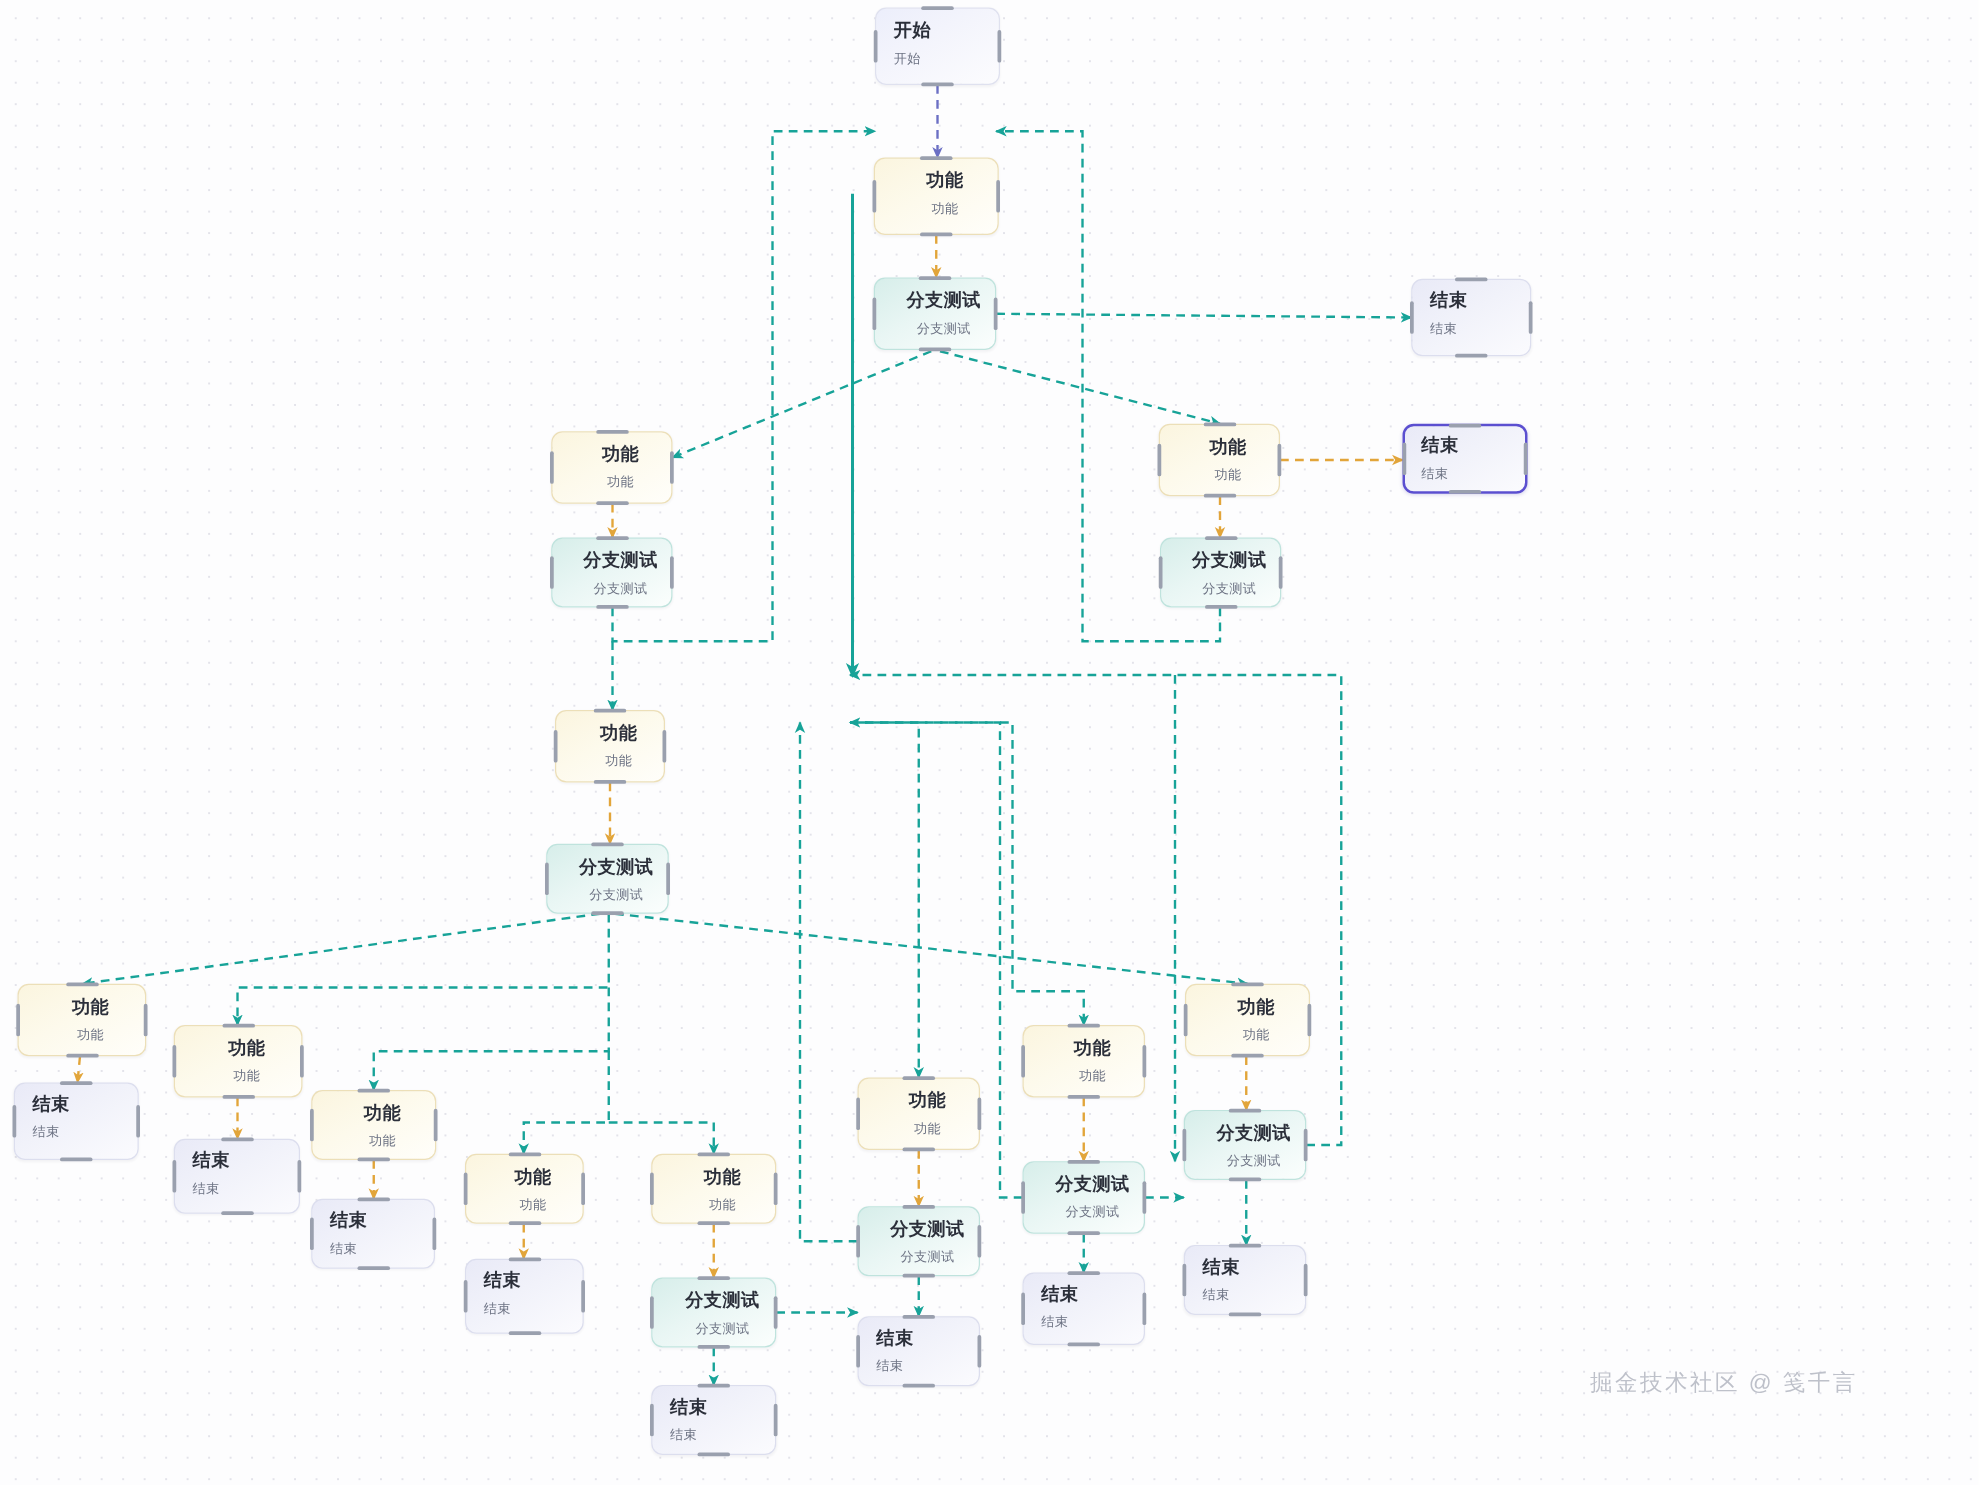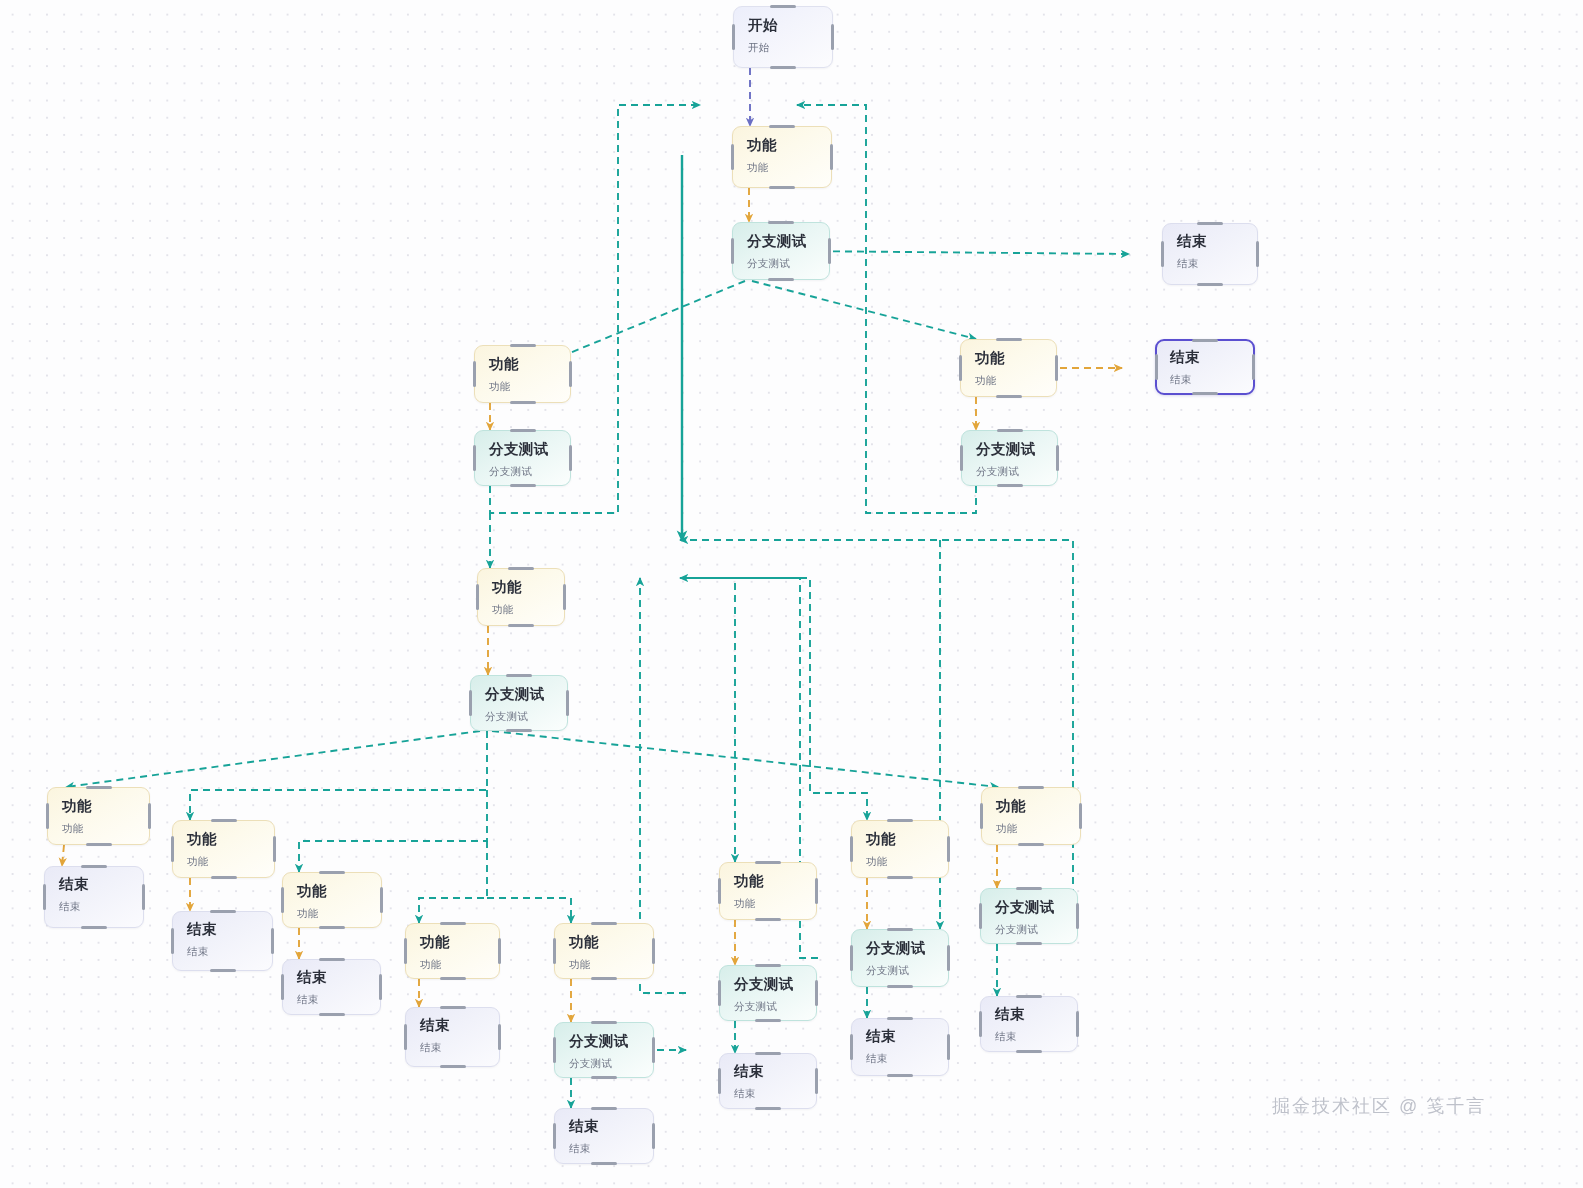--- a/index.html
+++ b/index.html
@@ -38,21 +38,20 @@
   }
   .node {
     position: absolute;
     box-sizing: border-box;
     border-radius: 9px;
     border: 1px solid #e2e4ea;
     padding: 9px 0 0 14px;
     box-shadow: 0 1px 2px rgba(30,35,60,0.05);
     cursor: grab;
     user-select: none;
-    margin-left: 33px;
   }
   .node .title {
     font-size: 14.5px;
     font-weight: 700;
     color: #2b2f3a;
     line-height: 1.25;
     letter-spacing: 0.4px;
   }
   .node .subtitle {
     font-size: 10.5px;
@@ -63,24 +62,26 @@
     letter-spacing: 0.3px;
   }
   
   .type-start {
     background: linear-gradient(150deg, #eceefb 0%, #f3f4fc 40%, #fcfcfe 100%);
     border-color: #dfe1ef;
   }
   .type-func {
     background: linear-gradient(150deg, #fbf5df 0%, #fdfaec 45%, #fffefa 100%);
     border-color: #ecdfb8;
+    text-align: center;
   }
   .type-branch {
     background: linear-gradient(150deg, #d7eeea 0%, #e9f6f4 45%, #fbfefd 100%);
     border-color: #bfe3dd;
+    text-align: center;
   }
   .type-end {
     background: linear-gradient(150deg, #e9eaf7 0%, #f1f2fa 45%, #fbfbfe 100%);
     border-color: #dcdeee;
     font-family: Liberation Mono, monospace;
   }
   .node.selected {
     border: 2px solid #5b4fd0;
     padding: 8px 0 0 13px;
     box-shadow: 0 1px 3px rgba(60,50,160,0.18);

